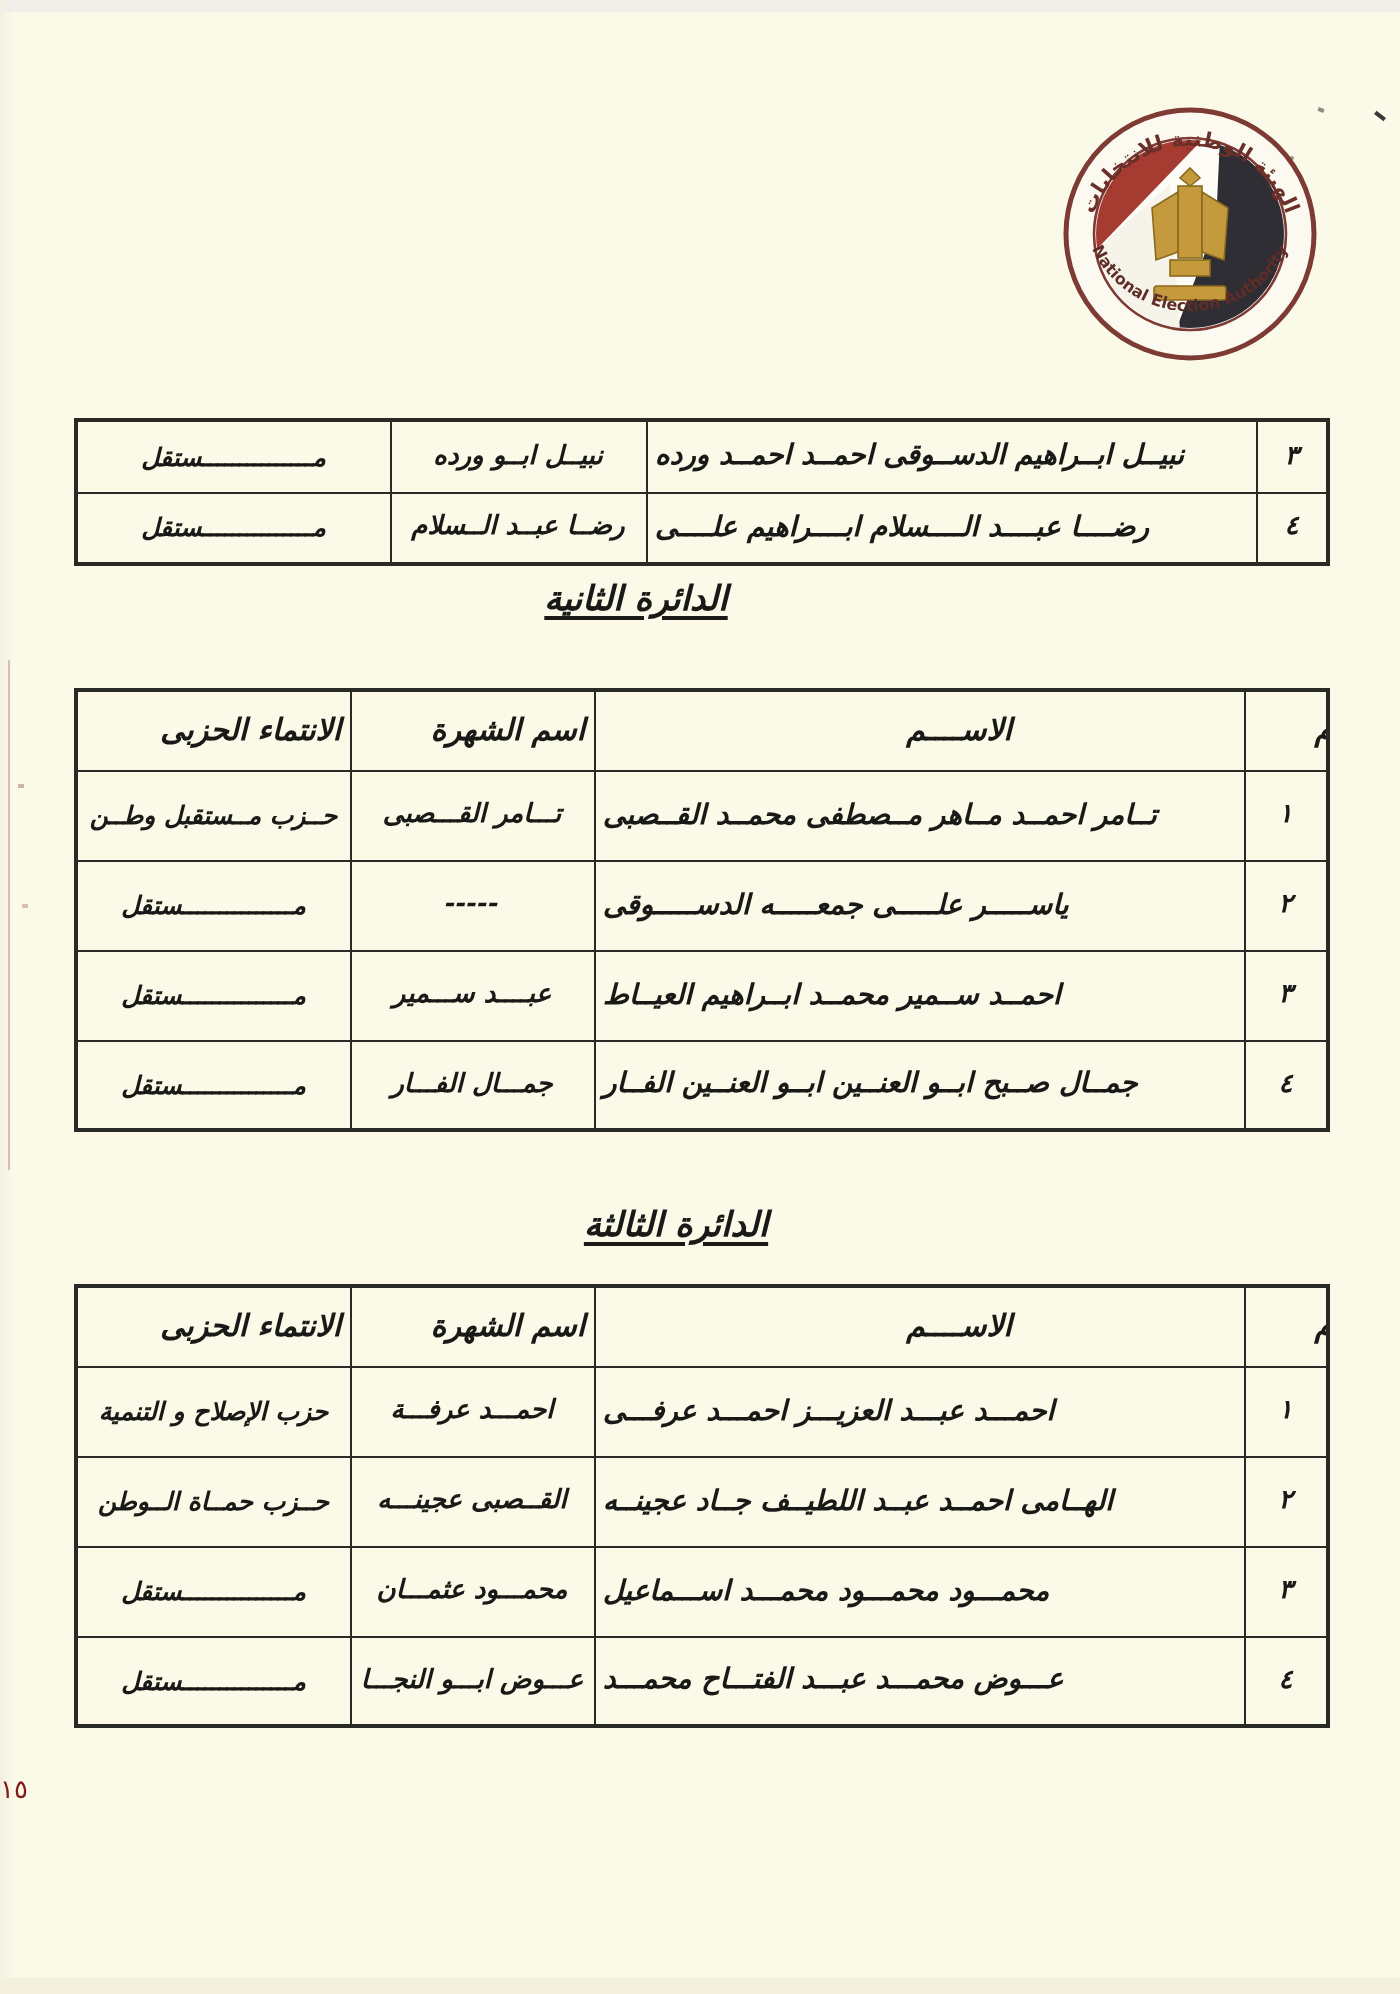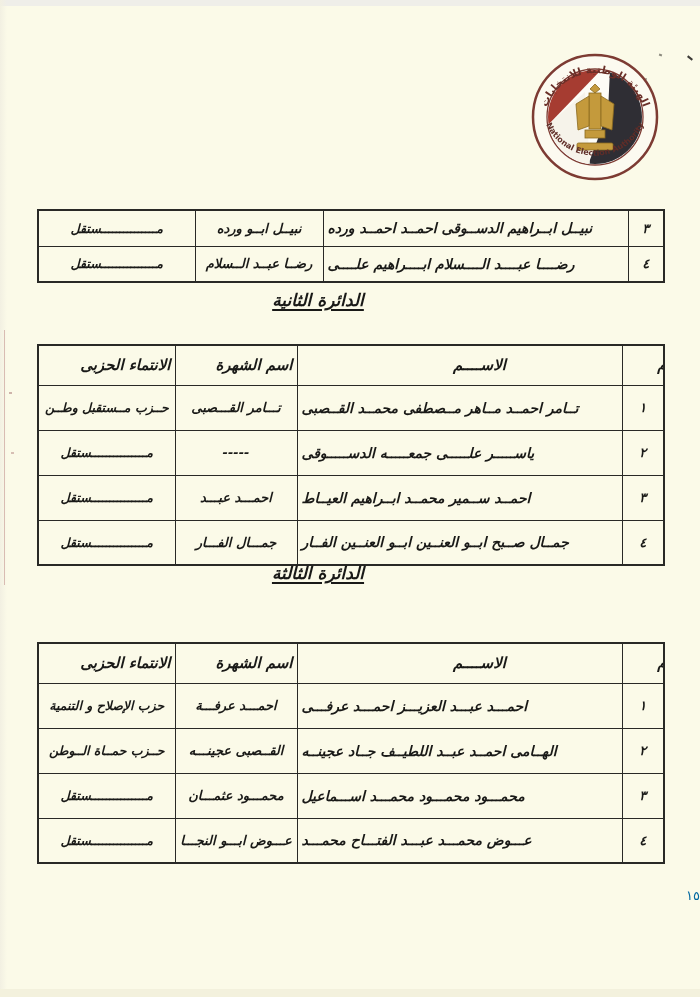--- a/index.html
+++ b/index.html
@@ -24,21 +24,21 @@
   
   .logo{position:absolute;left:530px;top:52px;width:130px;height:130px;}
 
   
   .district-title{
     position:absolute;left:0;width:636px;text-align:center;
     font-size:17px;font-weight:bold;font-style:italic;
     text-decoration:underline;text-underline-offset:3px;text-decoration-thickness:1.5px;
   }
   .t2{top:290px;}
-  .t3{top:563px;}
+  .t3{top:603px;margin-left:20px;}
 
   
   table.ctable{
     position:absolute;left:37px;width:626px;
     border-collapse:collapse;table-layout:fixed;direction:rtl;
     border:2px solid #292926;
   }
   .ctable td,.ctable th{
     border:1px solid #292926;
     font-weight:bold;font-style:italic;
@@ -53,22 +53,22 @@
   td.party{text-align:center;font-size:12.5px;}
 
   #top-table{top:209px;}
   #top-table tr{height:36px;}
   #district2-table{top:344px;}
   #district3-table{top:642px;}
   #district2-table tr.hrow,#district3-table tr.hrow{height:40px;}
   #district2-table tr.drow,#district3-table tr.drow{height:45px;}
 
   .page-number{
-    position:absolute;top:888px;left:0;width:700px;text-align:right;
-    font-size:13px;color:#0369a1;
+    position:absolute;top:888px;left:0;width:700px;text-align:left;
+    font-size:13px;color:#7f1d1d;
   }
 </style>
 </head>
 <body>
 
 <div id="page">
 
   <div class="top-band"></div>
   <div class="left-band"></div>
   <div class="bottom-band"></div>
@@ -161,21 +161,21 @@
     </tr>
     <tr class="drow">
       <td class="num">٢</td>
       <td class="name">ياســـــر علـــــى جمعـــــه الدســـــوقى</td>
       <td class="known">-----</td>
       <td class="party">مـــــــــــــــستقل</td>
     </tr>
     <tr class="drow">
       <td class="num">٣</td>
       <td class="name">احمــد ســمير محمــد ابــراهيم العيــاط</td>
-      <td class="known">احمـــد عبـــد</td>
+      <td class="known">عبــــد ســـمير</td>
       <td class="party">مـــــــــــــــستقل</td>
     </tr>
     <tr class="drow">
       <td class="num">٤</td>
       <td class="name">جمــال صــبح ابــو العنــين ابــو العنــين الفــار</td>
       <td class="known">جمـــال الفـــار</td>
       <td class="party">مـــــــــــــــستقل</td>
     </tr>
   </tbody>
     </table>

